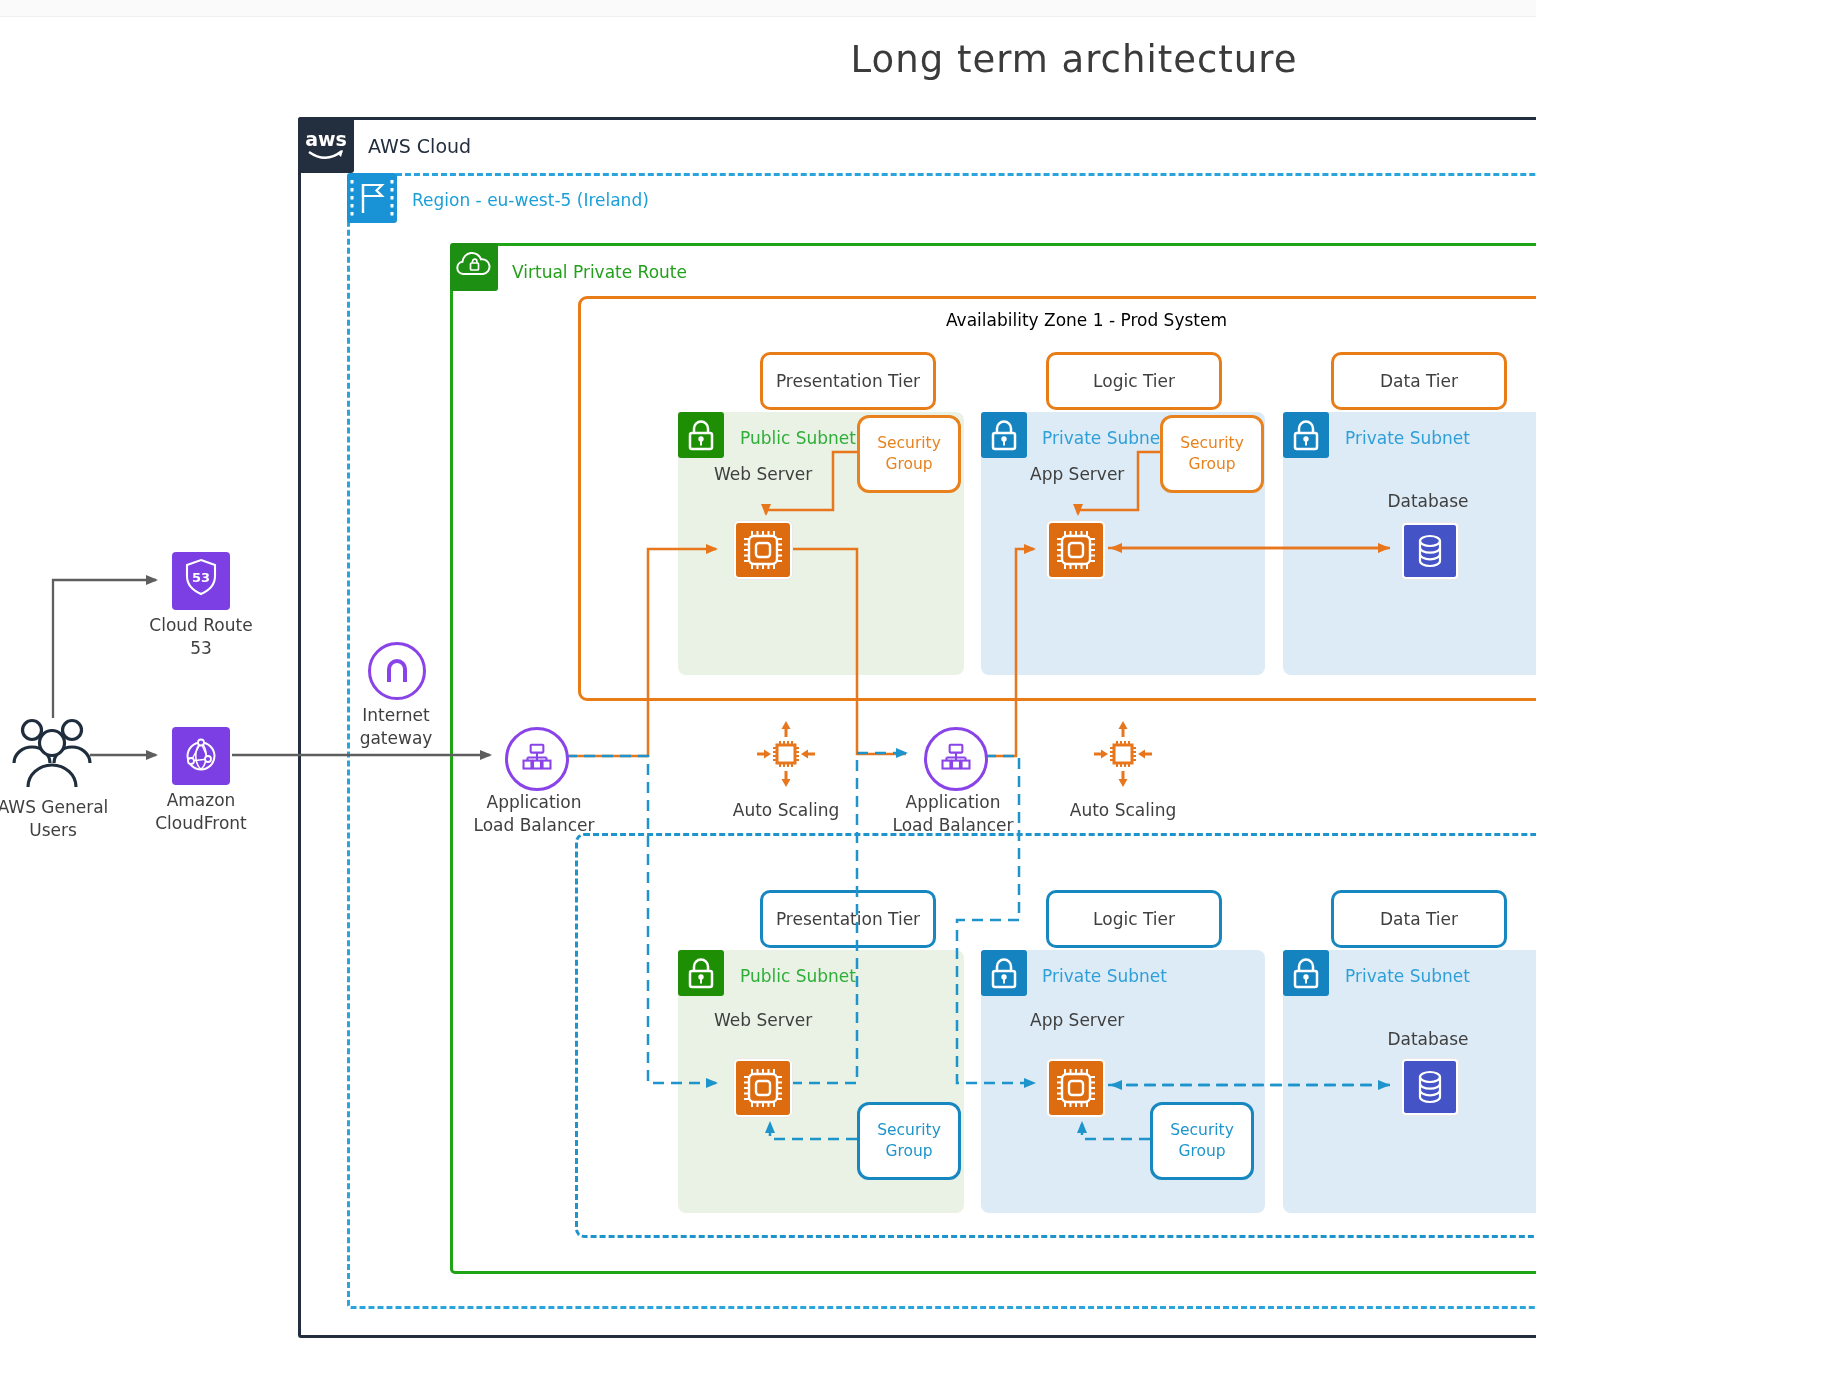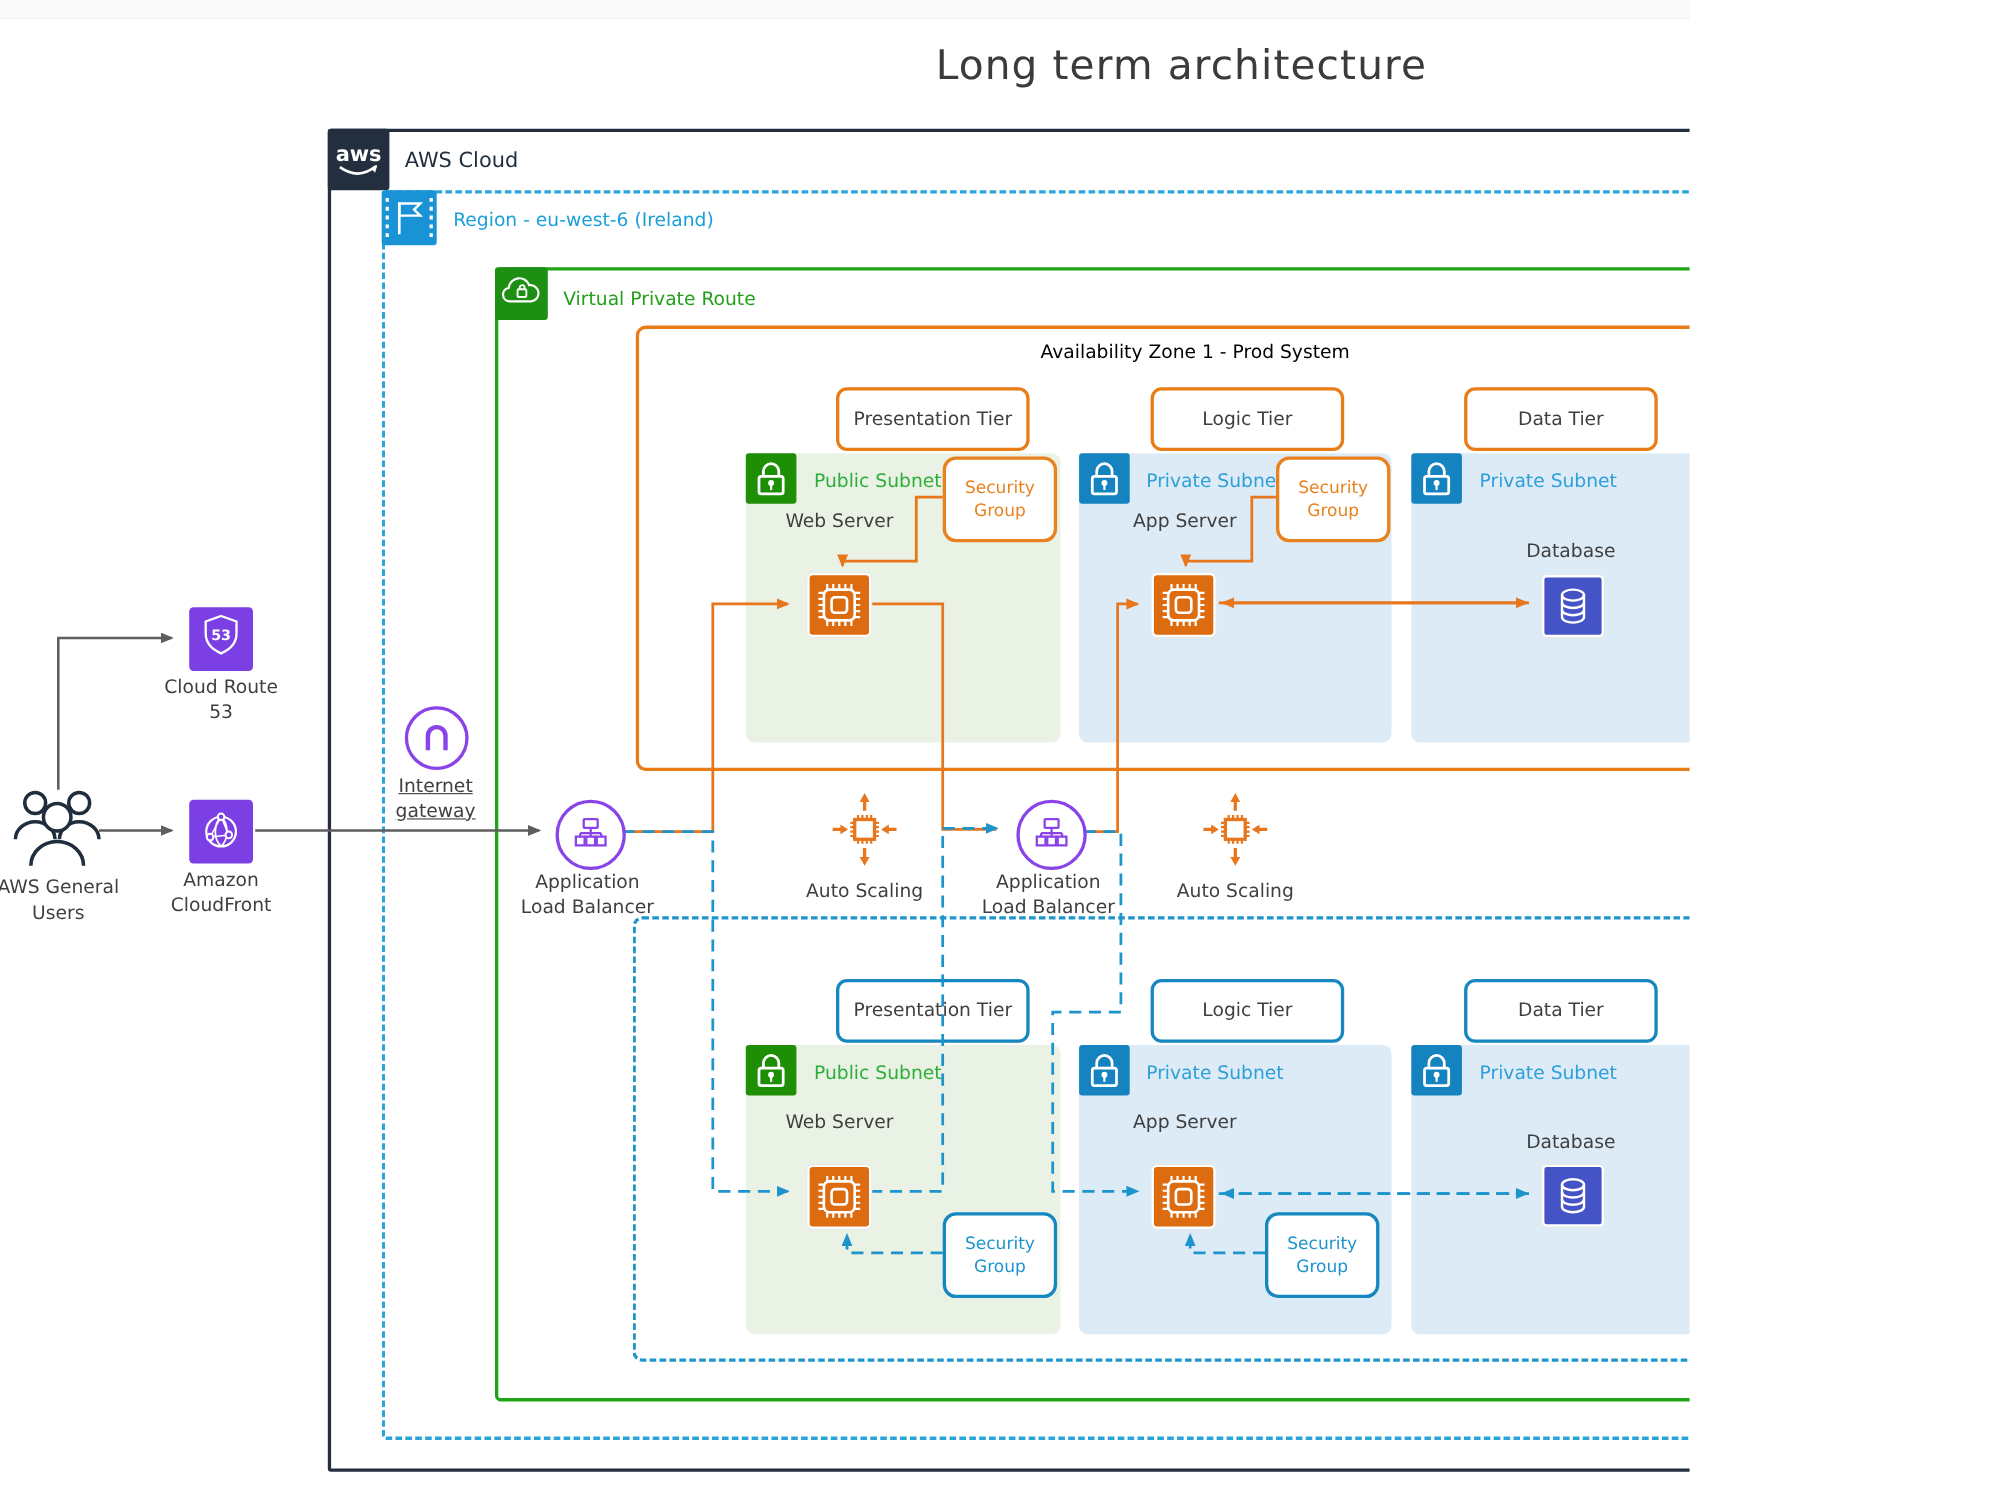--- a/index.html
+++ b/index.html
@@ -56,21 +56,21 @@
 
   <div class="abs region-box"></div>
   <div class="abs corner-icon" style="left:347px;top:173px;width:50px;height:50px;background:#1a93d6;border-radius:3px;">
     <svg width="50" height="50" viewBox="0 0 50 50">
       <line x1="5" y1="7" x2="5" y2="43" stroke="#fff" stroke-width="3" stroke-dasharray="3.5 4.5"></line>
       <line x1="45" y1="7" x2="45" y2="43" stroke="#fff" stroke-width="3" stroke-dasharray="3.5 4.5"></line>
       <line x1="16" y1="40" x2="16" y2="11" stroke="#fff" stroke-width="2.4"></line>
       <path d="M16,12 h19 l-5.5,5.5 L35,23 H16 z" stroke="#fff" stroke-width="2.2" fill="none"></path>
     </svg>
   </div>
-  <div class="abs tag" style="left:412px;top:190px;color:#1b9fd9;">Region - eu-west-6 (Ireland)</div>
+  <div class="abs tag" style="left:412px;top:190px;color:#1b9fd9;">Region - eu-west-5 (Ireland)</div>
 
   <div class="abs vpc-box"></div>
   <div class="abs corner-icon" style="left:450px;top:243px;width:48px;height:48px;background:#1d8f12;border-radius:3px;">
     <svg width="48" height="48" viewBox="0 0 48 48">
       <path d="M13,31 a6.2,6.2 0 0 1 -0.5,-12.3 a9.6,9.6 0 0 1 18.6,-2.4 a6.6,6.6 0 0 1 2,14.7 z" stroke="#fff" stroke-width="2" fill="none"></path>
       <rect x="20.5" y="20" width="8" height="7" rx="1" stroke="#fff" stroke-width="1.7" fill="none"></rect>
       <path d="M22.5,20 v-1.6 a2.2,2.2 0 0 1 4.4,0 V20" stroke="#fff" stroke-width="1.7" fill="none"></path>
     </svg>
   </div>
   <div class="abs tag" style="left:512px;top:262px;color:#23a01c;">Virtual Private Route</div>
@@ -320,21 +320,21 @@
   <div class="abs cap" style="left:126px;top:789px;">
     <span class="line1">Amazon</span>
     <span class="line2">CloudFront</span>
   </div>
 
   <div class="abs pcircle" style="left:368px;top:642px;width:52px;height:52px;">
     <svg width="40" height="40" viewBox="0 0 40 40">
       <path d="M12,31 V18 a8,8 0 0 1 16,0 V31" stroke="#8a43e8" stroke-width="4" fill="none"></path>
     </svg>
   </div>
-  <div class="abs cap" style="left:321px;top:704px;text-decoration:underline;">
+  <div class="abs cap" style="left:321px;top:704px;">
     <span class="line1">Internet</span>
     <span class="line2">gateway</span>
   </div>
 
   <div class="abs pcircle" style="left:505px;top:727px;">
     <svg width="46" height="46" viewBox="0 0 58 58" stroke="#8a43e8" stroke-width="2.6" fill="none">
       <rect x="21" y="11" width="16" height="10" rx="1"></rect>
       <path d="M29,21 V27 M17,27 H41 M17,27 V31 M29,27 V31 M41,27 V31"></path>
       <rect x="12" y="31" width="10" height="10"></rect>
         <rect x="24" y="31" width="10" height="10"></rect>

